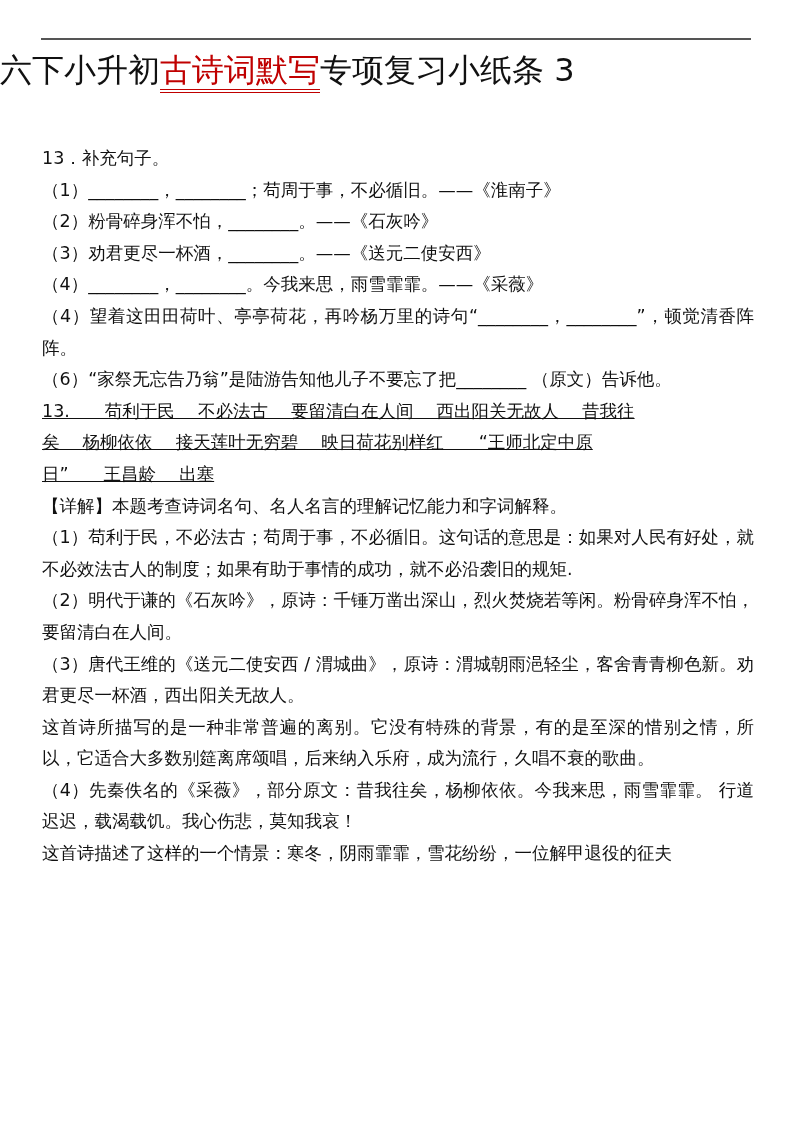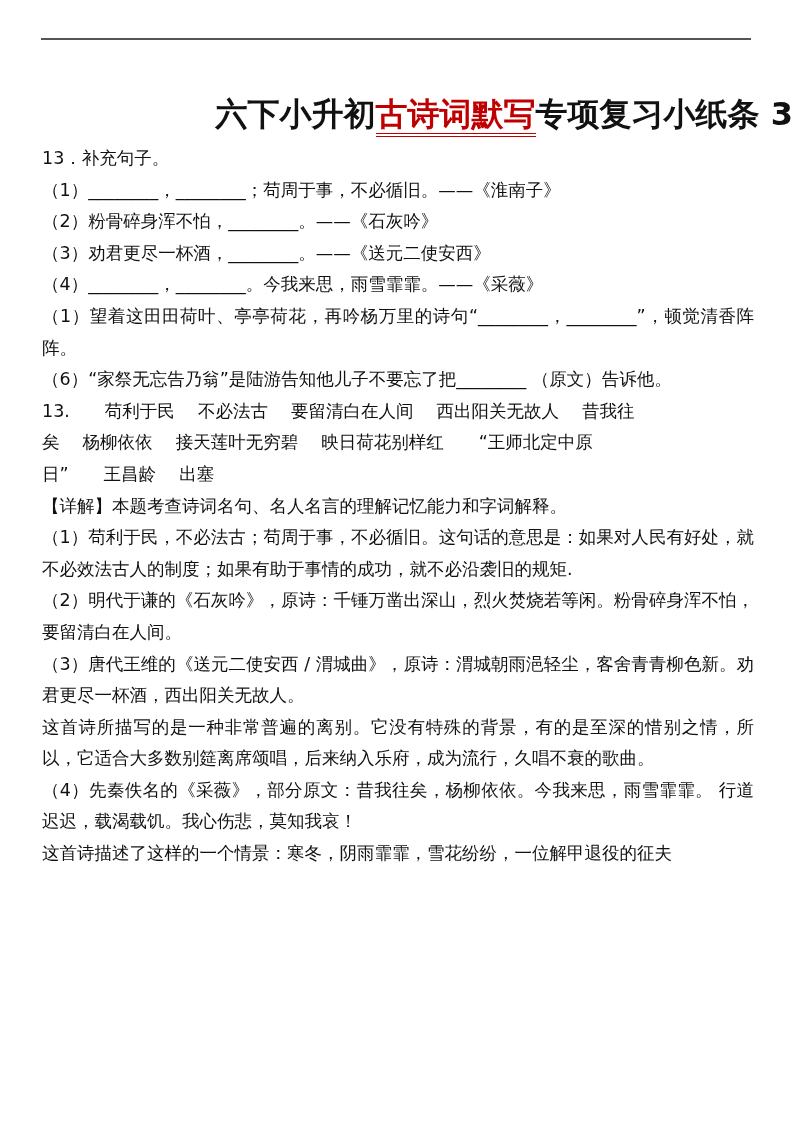--- a/index.html
+++ b/index.html
@@ -1,43 +1,43 @@
 <!DOCTYPE html>
 <html><head>
 <meta charset="utf-8">
 <style>
   html, body { margin: 0; padding: 0; background: #ffffff; }
   body { width: 793px; height: 1122px; position: relative; overflow: hidden;
          font-family: "DejaVu Sans", "Liberation Sans", sans-serif; color: #111; }
   .top-rule { position: absolute; left: 41px; top: 38px; width: 710px; height: 2px; background: #555; }
-  .title { position: absolute; left: 0; top: 50px; width: 793px; text-align: right;
-           font-size: 32px; font-weight: bold; letter-spacing: 0px; line-height: 40px; color: #111; margin-top: 44px; }
+  .title { position: absolute; left: 0; top: 50px; width: 793px; text-align: left;
+           font-size: 32px; font-weight: normal; letter-spacing: 0px; line-height: 40px; color: #111; }
   .title .hl { color: #c00000; border-bottom: 4px double #c00000; padding-bottom: 0px; }
   .content { position: absolute; left: 42px; top: 143px; width: 712px; font-size: 17.5px; line-height: 31.6px; }
   .line { white-space: nowrap; }
   .wrap { white-space: normal; text-align: justify; }
   .bold { font-weight: bold; }
-  .ans-row { white-space: nowrap; }
+  .ans-row { white-space: nowrap; text-decoration: underline; }
 </style>
 </head>
 <body>
 
 <div class="top-rule"></div>
 
 <div class="title">
   <span>六下小升初</span><span class="hl">古诗词默写</span><span>专项复习小纸条 3</span>
 </div>
 
 <div class="content">
   <div class="line">13．补充句子。</div>
   <div class="line">（1）________，________；苟周于事，不必循旧。——《淮南子》</div>
   <div class="line">（2）粉骨碎身浑不怕，________。——《石灰吟》</div>
   <div class="line">（3）劝君更尽一杯酒，________。——《送元二使安西》</div>
   <div class="line">（4）________，________。今我来思，雨雪霏霏。——《采薇》</div>
-  <div class="wrap">（1）望着这田田荷叶、亭亭荷花，再吟杨万里的诗句“________，________”，顿觉清香阵阵。</div>
+  <div class="wrap">（4）望着这田田荷叶、亭亭荷花，再吟杨万里的诗句“________，________”，顿觉清香阵阵。</div>
   <div class="line">（6）“家祭无忘告乃翁”是陆游告知他儿子不要忘了把________ （原文）告诉他。</div>
 
   <div class="ans-row">13.　　苟利于民　 不必法古　 要留清白在人间　 西出阳关无故人　 昔我往</div>
   <div class="ans-row">矣　 杨柳依依　 接天莲叶无穷碧　 映日荷花别样红　　“王师北定中原</div>
   <div class="ans-row">日”　　王昌龄　 出塞</div>
 
   <div class="line">【详解】本题考查诗词名句、名人名言的理解记忆能力和字词解释。</div>
   <div class="wrap">（1）苟利于民，不必法古；苟周于事，不必循旧。这句话的意思是：如果对人民有好处，就不必效法古人的制度；如果有助于事情的成功，就不必沿袭旧的规矩.</div>
   <div class="wrap">（2）明代于谦的《石灰吟》，原诗：千锤万凿出深山，烈火焚烧若等闲。粉骨碎身浑不怕，要留清白在人间。</div>
   <div class="wrap">（3）唐代王维的《送元二使安西 / 渭城曲》，原诗：渭城朝雨浥轻尘，客舍青青柳色新。劝君更尽一杯酒，西出阳关无故人。</div>

